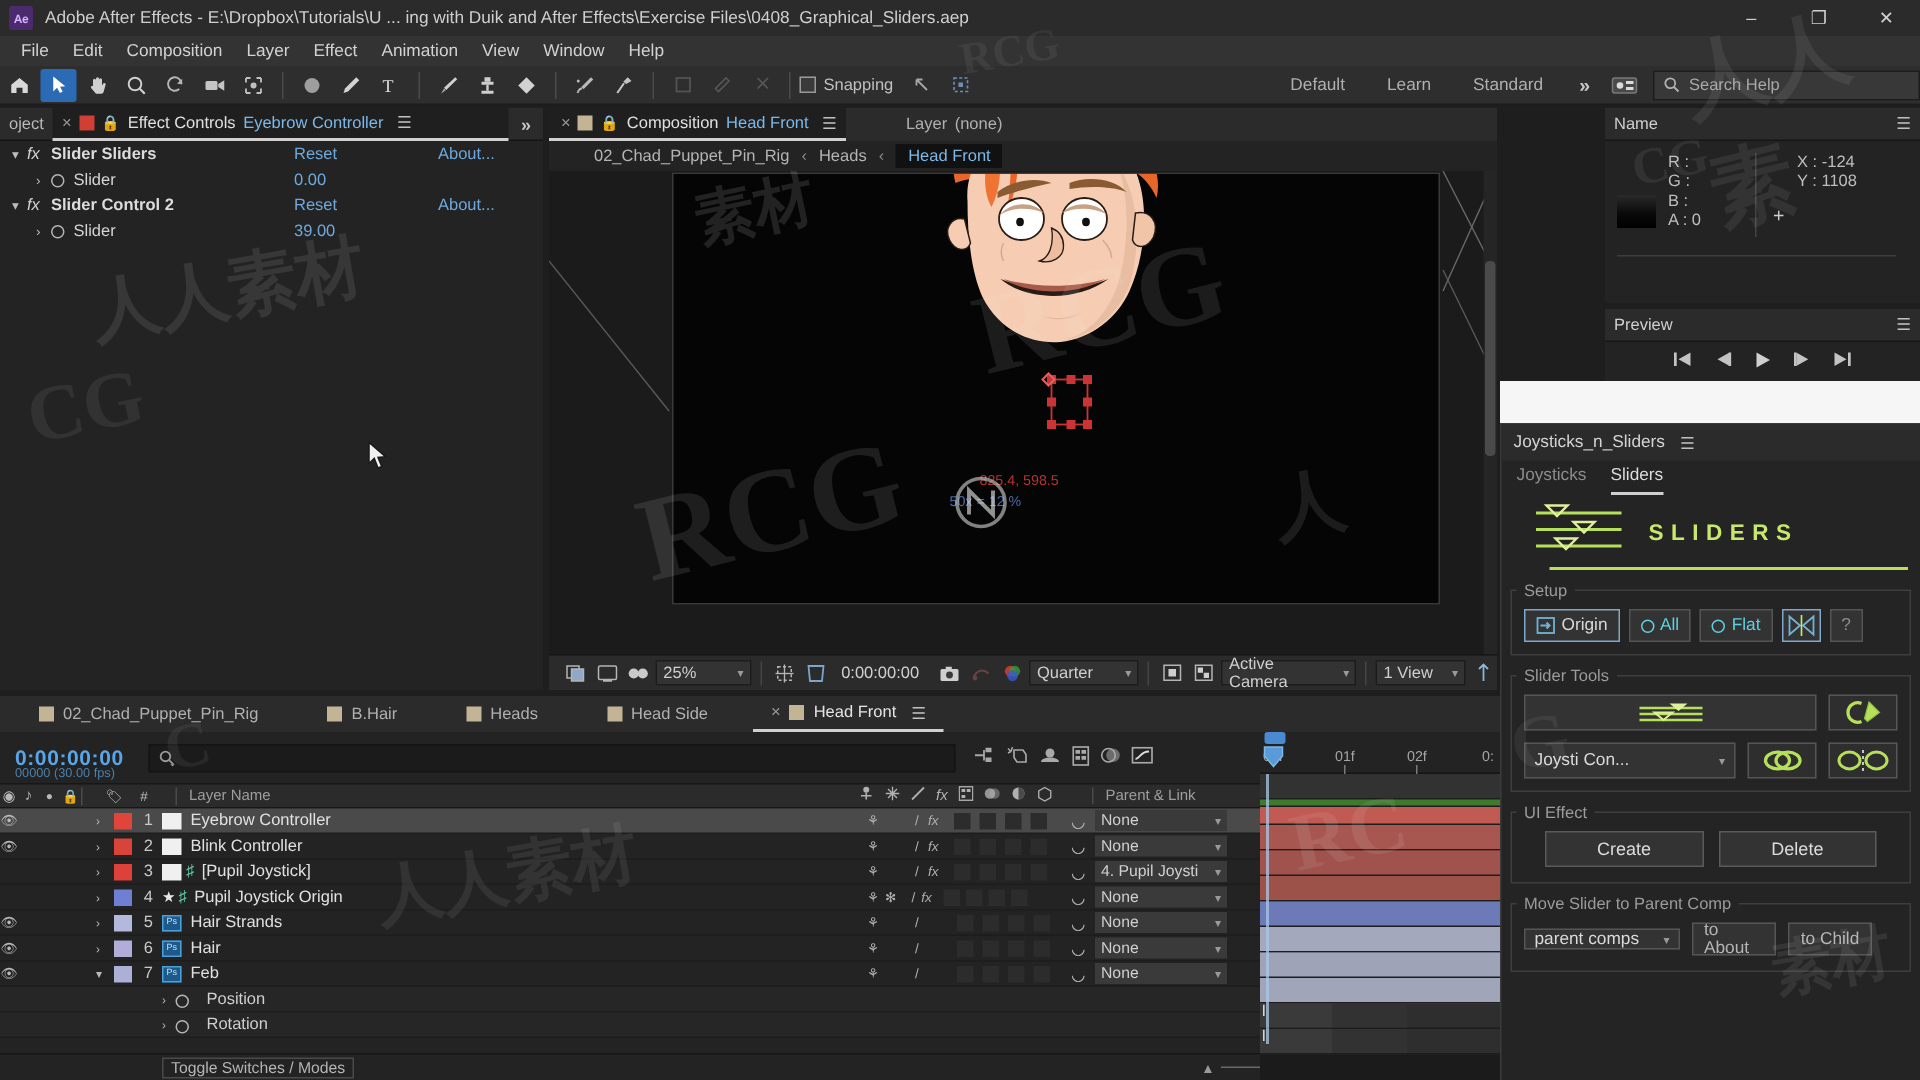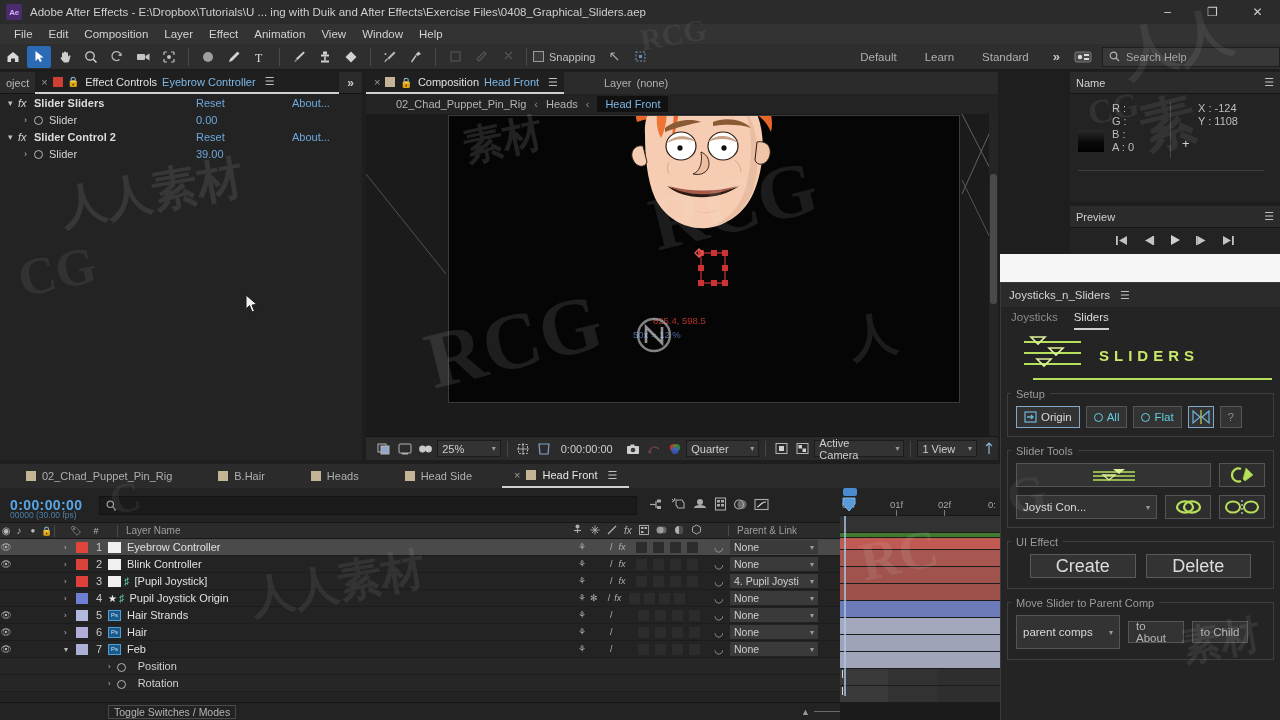--- a/index.html
+++ b/index.html
@@ -185,27 +185,27 @@
   }
   .dbtn {
     height: 22px; background: #333333; border: 1px solid #555; color: #d8d8d8;
     font-size: 11.5px; display: flex; align-items: center; justify-content: center;
     gap: 4px; padding: 0 7px;
   }
   .dbtn.cyan { color: #5fd0e0; }
   .dbtn.green-ico { background: #2e2e2e; }
   .dbtn.q { width: 22px; color: #8e8e8e; }
   .dsel {
-    height: 34px; background: #333333; border: 1px solid #555; color: #dadada;
+    height: 14px; background: #333333; border: 1px solid #555; color: #dadada;
     font-size: 11.5px; display: flex; align-items: center; justify-content: space-between;
     padding: 0 6px;
   }
   .dbtn-wide {
     height: 24px; flex: 1; background: #333333; border: 1px solid #5a5a5a;
-    color: #dcdcdc; font-size: 18px; display: flex; align-items: center; justify-content: center;
+    color: #dcdcdc; font-size: 12px; display: flex; align-items: center; justify-content: center;
   }
   .stopwatch-c {
     display: inline-block; width: 9px; height: 9px; border: 1.3px solid #5fd0e0;
     border-radius: 50%; position: relative;
   }
 
   
   #timeline { left: 0; top: 464px; width: 1000px; height: 256px; background: #232323; }
   .tl-tabs {
     height: 24px; background: #2b2b2b; display: flex; align-items: center;

